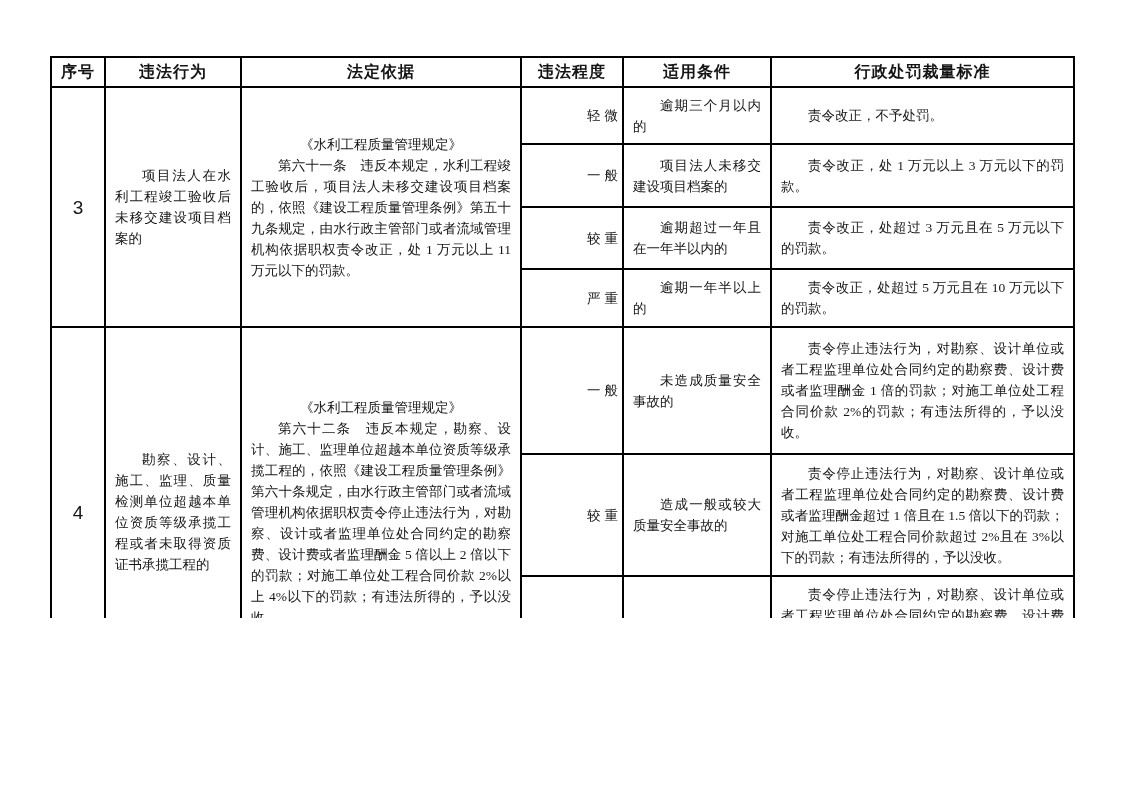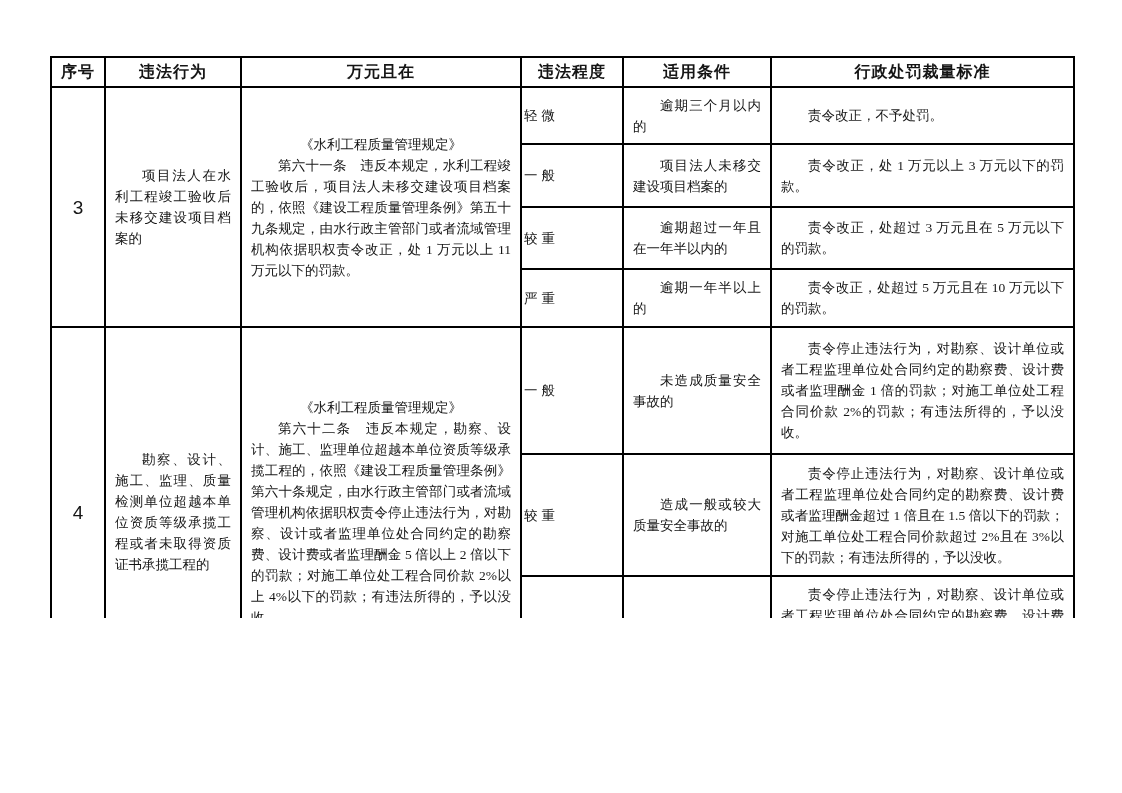--- a/index.html
+++ b/index.html
@@ -50,21 +50,21 @@
   td.col-condition p,
   td.col-standard p,
   .basis-body {
     text-indent: 2em;
     text-align: justify;
     text-justify: inter-ideograph;
     word-break: break-all;
   }
   .basis-title { text-align: center; }
   td.col-degree {
-    text-align: left;
+    text-align: right;
     letter-spacing: 4px;
     padding-left: 2px; padding-right: 0;
   }
   .page-number {
     position: absolute;
     top: 742px; right: 50px;
     font-size: 16px;
     letter-spacing: 2px;
     color: #1a1a1a;
     white-space: nowrap;
@@ -81,21 +81,21 @@
       <col style="width:136px">
       <col style="width:280px">
       <col style="width:102px">
       <col style="width:148px">
       <col style="width:303px">
     </colgroup>
     <thead>
         <tr>
           <th>序号</th>
           <th>违法行为</th>
-          <th>万元且在</th>
+          <th>法定依据</th>
           <th>违法程度</th>
           <th>适用条件</th>
           <th>行政处罚裁量标准</th>
         </tr>
       </thead>
     <tbody>
         <tr style="height: 57px;">
           <td class="col-no" rowspan="4">3</td>
           <td class="col-behavior" rowspan="4">
             <p>项目法人在水利工程竣工验收后未移交建设项目档案的</p>

